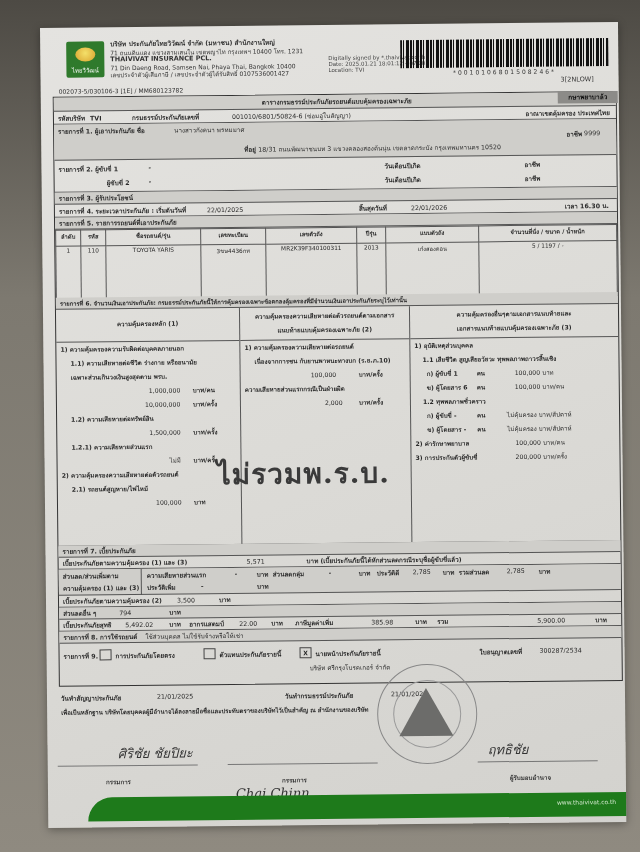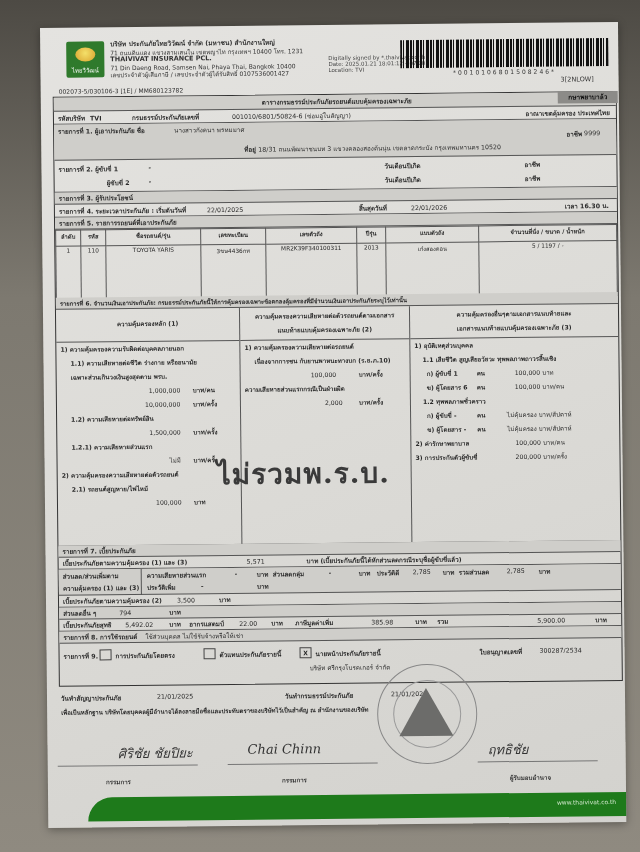--- a/index.html
+++ b/index.html
@@ -334,21 +334,21 @@
   <div class="abs" style="left:14px;top:680px;font-size:6px;font-weight:bold;">เพื่อเป็นหลักฐาน บริษัทโดยบุคคลผู้มีอำนาจได้ลงลายมือชื่อและประทับตราของบริษัทไว้เป็นสำคัญ ณ สำนักงานของบริษัท</div>
 
   <div class="abs seal"></div>
   <div class="abs seal-in"></div>
   <div class="abs tri"></div>
 
   <div class="sig" style="left:70px;">ศิริชัย ชัยปิยะ</div>
   <div class="sigline" style="left:10px;width:140px;"></div>
   <div class="siglbl" style="left:58px;">กรรมการ</div>
 
-  <div class="sig" style="left:200px;">Chai Chinn</div>
+  <div class="sig" style="left:188px;margin-top:44px;">Chai Chinn</div>
   <div class="sigline" style="left:180px;width:150px;"></div>
   <div class="siglbl" style="left:234px;">กรรมการ</div>
 
   <div class="sig" style="left:440px;">ฤทธิชัย</div>
   <div class="sigline" style="left:430px;width:120px;"></div>
   <div class="siglbl" style="left:462px;">ผู้รับมอบอำนาจ</div>
 
   <div class="abs footer">
     <div class="url">www.thaivivat.co.th</div>
   </div>

